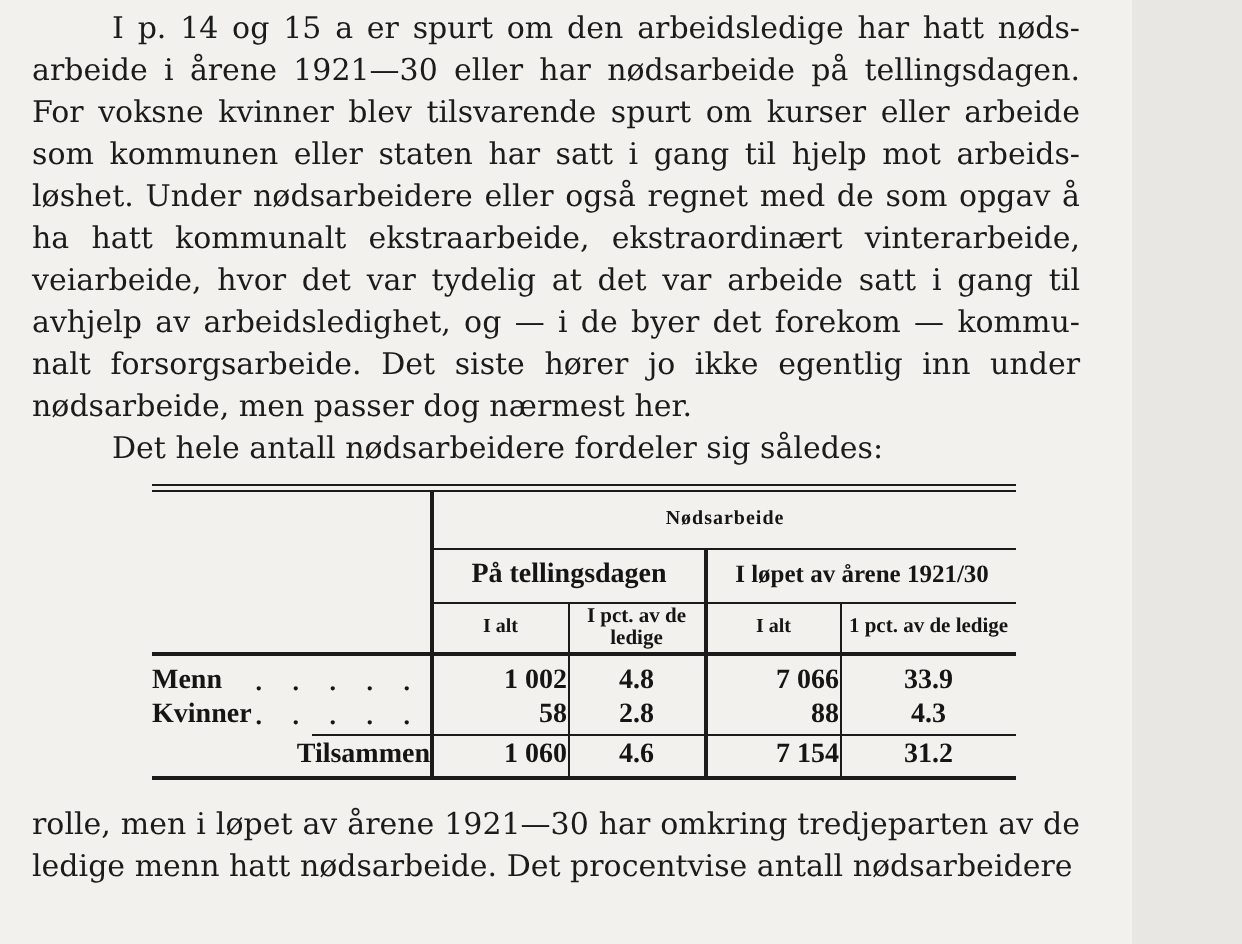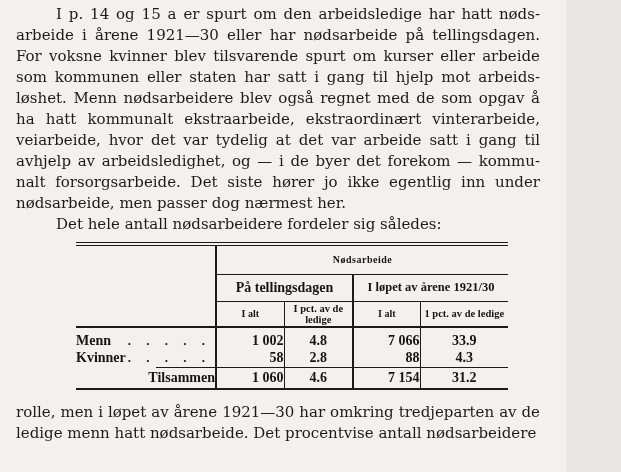--- a/index.html
+++ b/index.html
@@ -65,21 +65,21 @@
 </head>
 <body>
 
 <div class="page">
 
   <div>
     <div class="line indent">I p. 14 og 15 a er spurt om den arbeidsledige har hatt nøds-</div>
     <div class="line">arbeide i årene 1921—30 eller har nødsarbeide på tellingsdagen.</div>
     <div class="line">For voksne kvinner blev tilsvarende spurt om kurser eller arbeide</div>
     <div class="line">som kommunen eller staten har satt i gang til hjelp mot arbeids-</div>
-    <div class="line">løshet. Menn nødsarbeidere blev også regnet med de som opgav å</div>
+    <div class="line">løshet. Under nødsarbeidere eller også regnet med de som opgav å</div>
     <div class="line">ha hatt kommunalt ekstraarbeide, ekstraordinært vinterarbeide,</div>
     <div class="line">veiarbeide, hvor det var tydelig at det var arbeide satt i gang til</div>
     <div class="line">avhjelp av arbeidsledighet, og — i de byer det forekom — kommu-</div>
     <div class="line">nalt forsorgsarbeide. Det siste hører jo ikke egentlig inn under</div>
     <div class="line para-last">nødsarbeide, men passer dog nærmest her.</div>
   </div>
 
   <div class="line indent para-last">Det hele antall nødsarbeidere fordeler sig således:</div>
 
   <div class="table-wrap">

